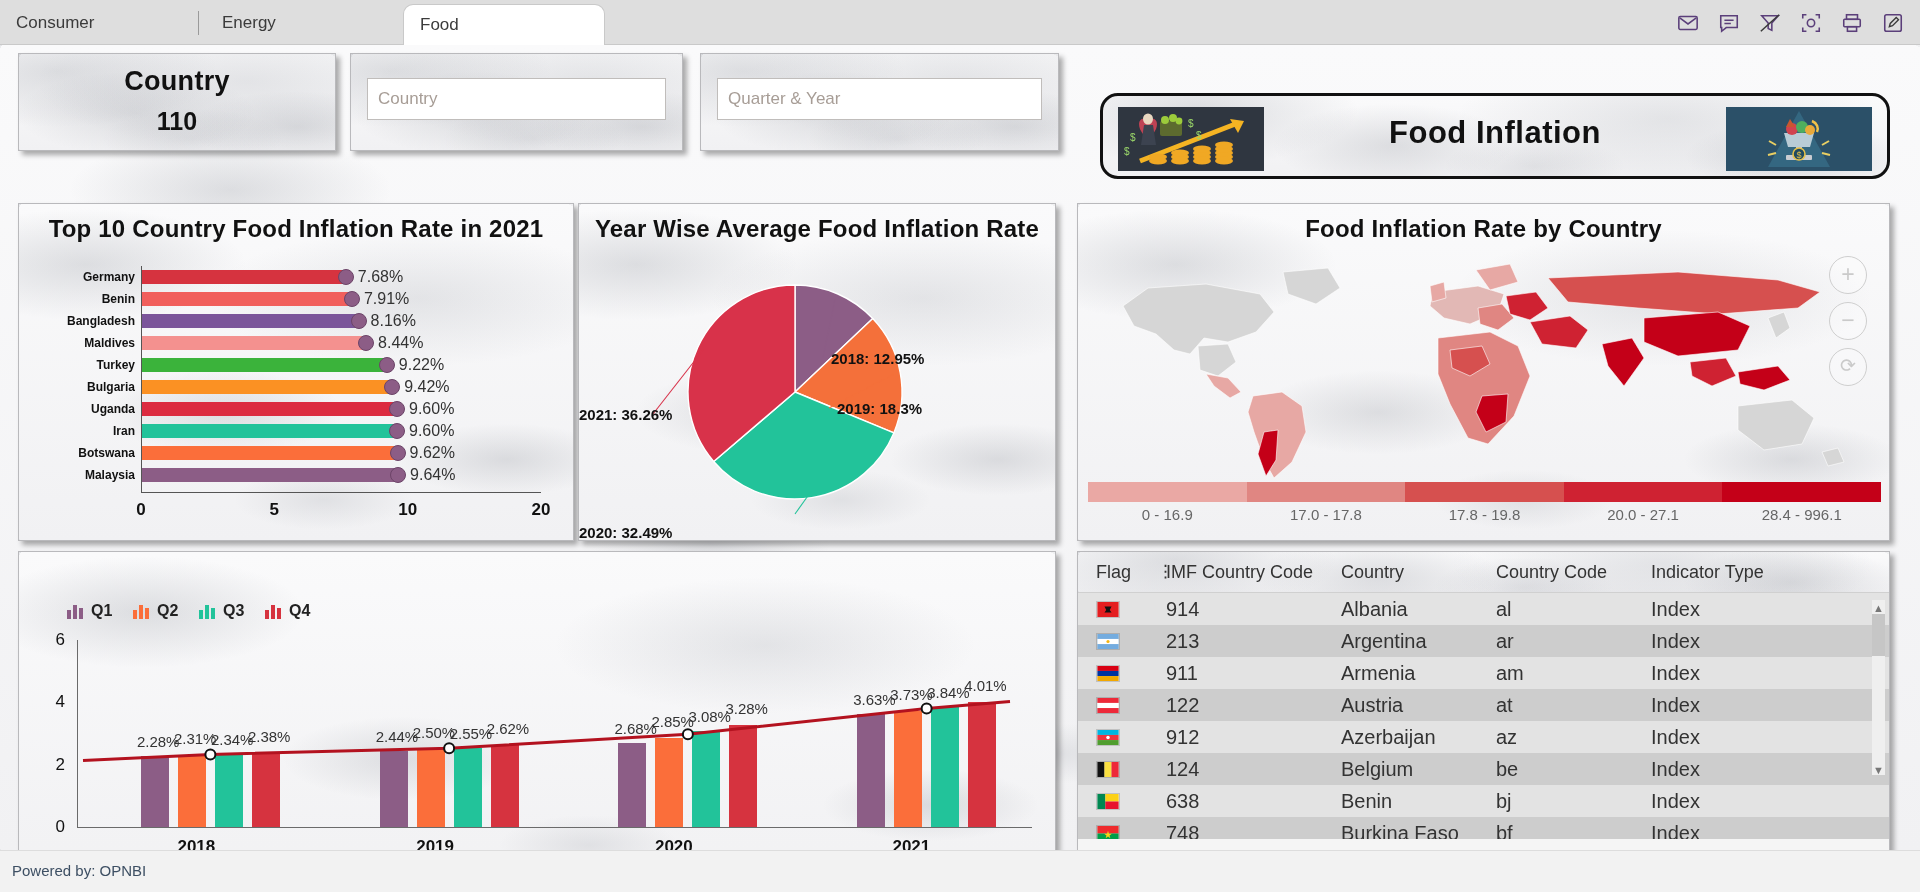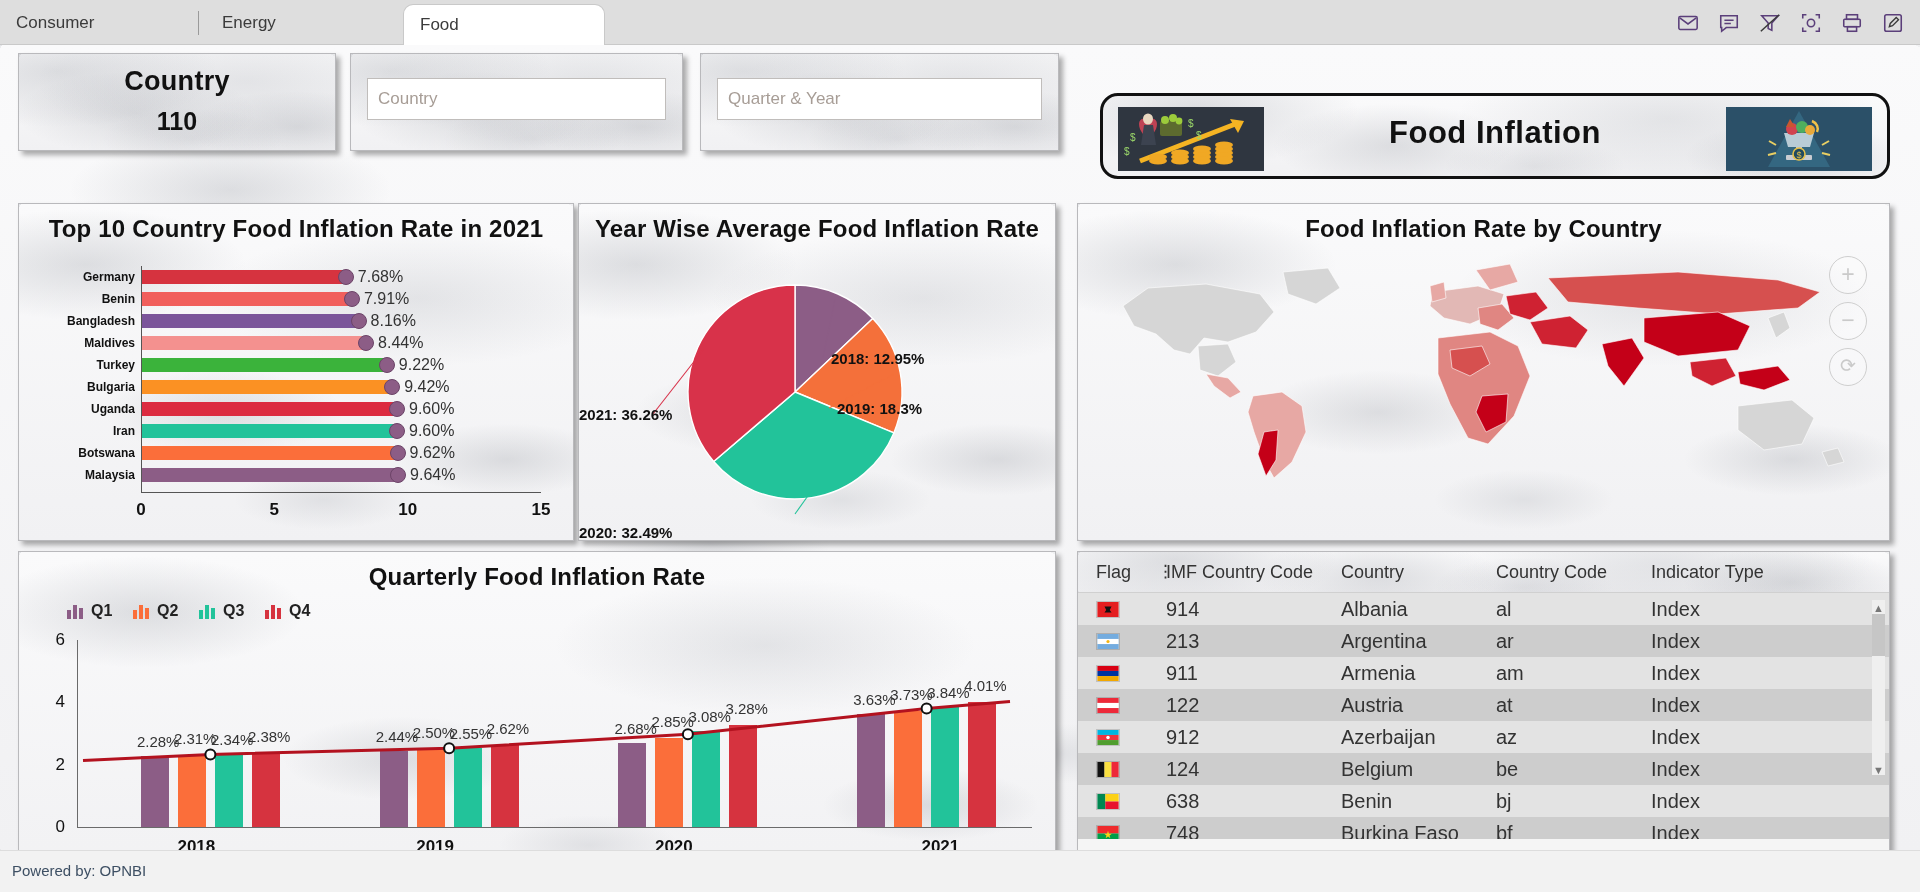--- a/index.html
+++ b/index.html
@@ -320,21 +320,21 @@
         <div class="hbar" style="left: 122px; top: 216px; width: 257.067px; background: rgb(140, 93, 134); position: absolute; height: 14px;"></div>
         <div class="hdot" style="left: 371.067px; top: 215px;"></div>
         <div class="hval" style="left: 391.067px; top: 212px;">9.64%</div>
       </div>
     <div style="position:absolute;left:122px;top:288px;width:400px;height:1px;background:#555;"></div>
     <div style="position:absolute;left:122px;top:62px;width:1px;height:226px;background:#555;"></div>
     <div id="barticks">
         <div class="haxis" style="position: absolute; left: 110px; top: 296px; width: 24px; text-align: center;">0</div>
         <div class="haxis" style="position: absolute; left: 243.333px; top: 296px; width: 24px; text-align: center;">5</div>
         <div class="haxis" style="position: absolute; left: 376.667px; top: 296px; width: 24px; text-align: center;">10</div>
-        <div class="haxis" style="position: absolute; left: 510px; top: 296px; width: 24px; text-align: center;">15</div>
+        <div class="haxis" style="position: absolute; left: 510px; top: 296px; width: 24px; text-align: center;">20</div>
       </div>
   </div>
 
   <div id="p-pie" class="panel marble">
     <div class="ptitle">Year Wise Average Food Inflation Rate</div>
     <svg id="piesvg" width="478" height="290" style="position:absolute;left:0;top:48px;">
         <path d="M216 140 L216 33 A107 107 0 0 1 293.76914780709865 66.50877841974832 Z" fill="#8c5d86" stroke="#ffffff" stroke-width="1.4"></path>
         <path d="M216 140 L293.76914780709865 66.50877841974832 A107 107 0 0 1 314.8551099787077 180.9471272630646 Z" fill="#f4703a" stroke="#ffffff" stroke-width="1.4"></path>
         <path d="M216 140 L314.8551099787077 180.9471272630646 A107 107 0 0 1 134.68024018447727 209.54204960702333 Z" fill="#22c39a" stroke="#ffffff" stroke-width="1.4"></path>
         <path d="M216 140 L134.68024018447727 209.54204960702333 A107 107 0 0 1 215.99999999999997 33 Z" fill="#d8324a" stroke="#ffffff" stroke-width="1.4"></path>
@@ -395,24 +395,35 @@
         <path d="M398 24 L432 18 L440 36 L412 44Z" fill="#e7a8a4"></path>
 
         <path d="M352 40 L366 36 L368 52 L354 56Z" fill="#e7a8a4"></path>
       </g>
     </svg>
 
     <div class="mapzoom" style="top:52px;">+</div>
     <div class="mapzoom" style="top:98px;">−</div>
     <div class="mapzoom" style="top:144px;font-size:19px;">⟳</div>
 
+    <div id="maplegend" style="position:absolute;left:10px;top:278px;width:793px;height:46px;">
+        <div class="legseg" style="left: 0px; width: 158.6px; background: rgb(234, 168, 164);"></div>
+        <div class="leglab" style="left: 0px; width: 158.6px;">0 - 16.9</div>
+        <div class="legseg" style="left: 158.6px; width: 158.6px; background: rgb(224, 134, 130);"></div>
+        <div class="leglab" style="left: 158.6px; width: 158.6px;">17.0 - 17.8</div>
+        <div class="legseg" style="left: 317.2px; width: 158.6px; background: rgb(214, 80, 79);"></div>
+        <div class="leglab" style="left: 317.2px; width: 158.6px;">17.8 - 19.8</div>
+        <div class="legseg" style="left: 475.8px; width: 158.6px; background: rgb(207, 34, 50);"></div>
+        <div class="leglab" style="left: 475.8px; width: 158.6px;">20.0 - 27.1</div>
+        <div class="legseg" style="left: 634.4px; width: 158.6px; background: rgb(196, 0, 24);"></div>
+        <div class="leglab" style="left: 634.4px; width: 158.6px;">28.4 - 996.1</div>
+      </div>
   </div>
 
   <div id="p-qtr" class="panel marble">
-    <div class="ptitle">Quarterly Food Inflation Rate</div>
     <div id="qlegend">
         <div class="legkey" style="left: 48px; top: 50px;">
           <svg width="18" height="16">
             <rect x="0" y="7" width="4" height="9" fill="#8c5d86"></rect>
             <rect x="6" y="2" width="4" height="14" fill="#8c5d86"></rect>
             <rect x="12" y="5" width="4" height="11" fill="#8c5d86"></rect>
           </svg>
           <span>Q1</span>
         </div>
         <div class="legkey" style="left: 114px; top: 50px;">
@@ -486,21 +497,21 @@
     <div id="qyticks">
         <div class="ytick" style="left: 26px; top: 265px;">0</div>
         <div class="ytick" style="left: 26px; top: 202.667px;">2</div>
         <div class="ytick" style="left: 26px; top: 140.333px;">4</div>
         <div class="ytick" style="left: 26px; top: 78px;">6</div>
       </div>
     <div id="qyears">
         <div class="yearlab" style="left: 58px; width: 238.75px; top: 285px;">2018</div>
         <div class="yearlab" style="left: 296.75px; width: 238.75px; top: 285px;">2019</div>
         <div class="yearlab" style="left: 535.5px; width: 238.75px; top: 285px;">2020</div>
-        <div class="yearlab" style="left: 802px; width: 238.75px; top: 285px;">2021</div>
+        <div class="yearlab" style="left: 773px; width: 238.75px; top: 285px;">2021</div>
       </div>
   </div>
 
   <div id="p-tbl" class="panel">
     <div id="tblhead" class="marble">
       <div class="flagcell" style="display:flex;align-items:center;gap:26px;">
         <span>Flag</span>
         <span style="font-size:17px;letter-spacing:0;line-height:6px;">⋮</span>
       </div>
       <div class="c-imf">IMF Country Code</div>

